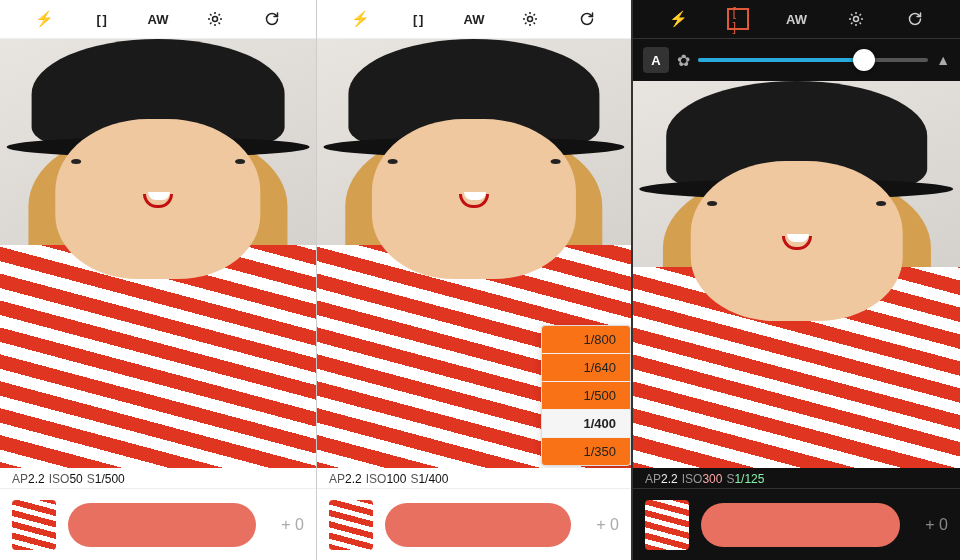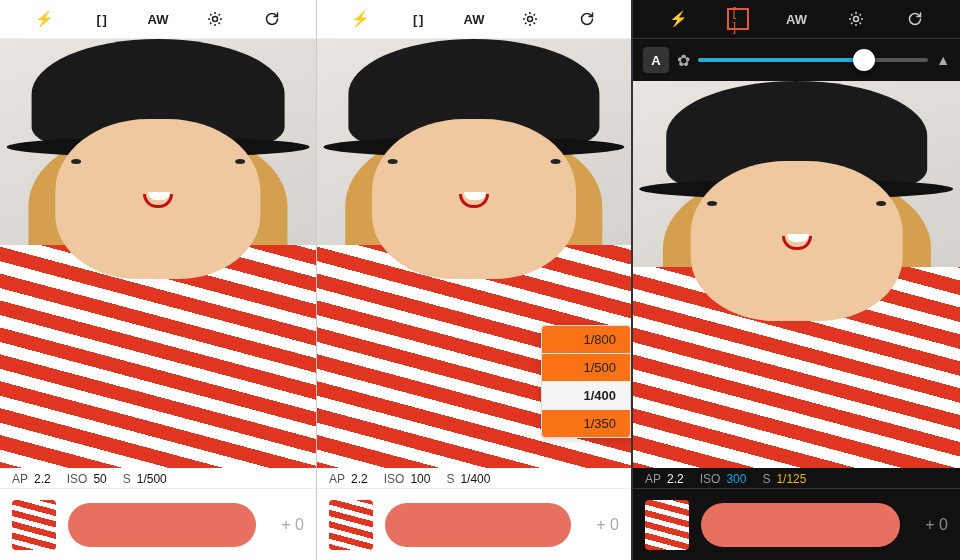--- a/index.html
+++ b/index.html
@@ -293,21 +293,20 @@
     .panel-right .exposure-val { color: #888; }
 
     
     .exif-row {
       display: flex;
       align-items: center;
       padding: 4px 12px 2px;
       background: #fff;
       font-size: 12px;
       color: #333;
-      gap: 6px;
     }
     .panel-right .exif-row {
       background: #111;
       color: #ccc;
     }
     .exif-label { font-weight: 400; color: #555; }
     .panel-right .exif-label { color: #999; }
     .exif-value { font-weight: 400; color: #111; }
     .panel-right .exif-value { color: #eee; }
     .exif-sep { color: #bbb; margin: 0 2px; }
@@ -402,20 +401,21 @@
       <div class="eyes">
         <div class="eye"></div>
         <div class="eye"></div>
       </div>
       <div class="smile"></div>
       <div class="shirt"></div>
     </div>
 
     <div class="shutter-dropdown">
       <div class="shutter-item">1/800</div>
+      <div class="shutter-item">1/640</div>
       <div class="shutter-item">1/500</div>
       <div class="shutter-item selected">1/400</div>
       <div class="shutter-item">1/350</div>
     </div>
   </div>
 
   <div class="exif-row">
     <span class="exif-label">AP</span>
     <span class="exif-value">2.2</span>
     <span class="exif-sep"> </span>
@@ -475,24 +475,24 @@
       <div class="smile"></div>
       <div class="shirt"></div>
     </div>
   </div>
 
   <div class="exif-row">
     <span class="exif-label">AP</span>
     <span class="exif-value" style="color:#eee;">2.2</span>
     <span class="exif-sep"> </span>
     <span class="exif-label">ISO</span>
-    <span class="exif-value" style="color:#0ea5e9;">300</span>
+    <span class="exif-value" style="color:#fca5a5;">300</span>
     <span class="exif-sep"> </span>
     <span class="exif-label">S</span>
-    <span class="exif-value" style="color:#eab308;">1/125</span>
+    <span class="exif-value" style="color:#86efac;">1/125</span>
   </div>
 
   <div class="bottom-bar">
     <div class="thumb-img"></div>
     <button class="shutter-btn"></button>
     <span class="exposure-val">+ 0</span>
   </div>
 </div>
 
 </body></html>

